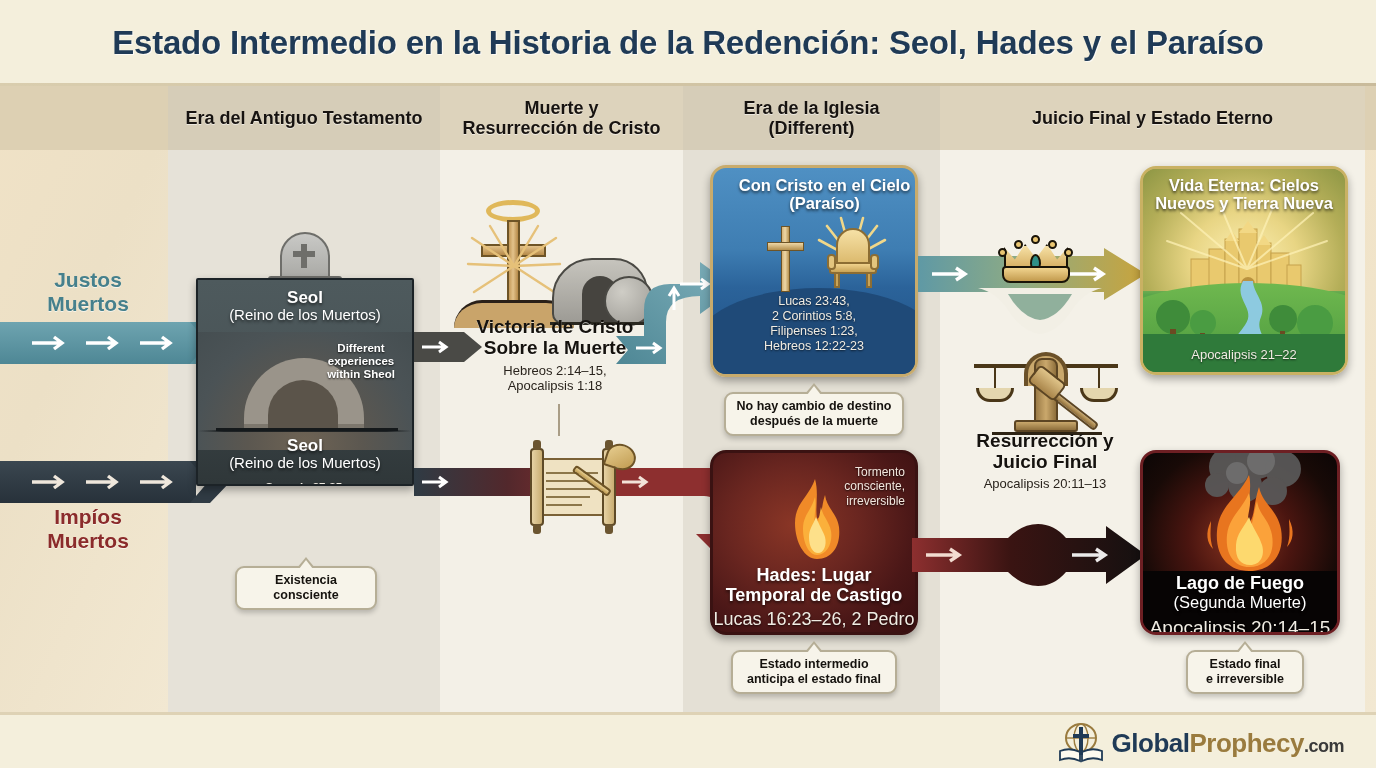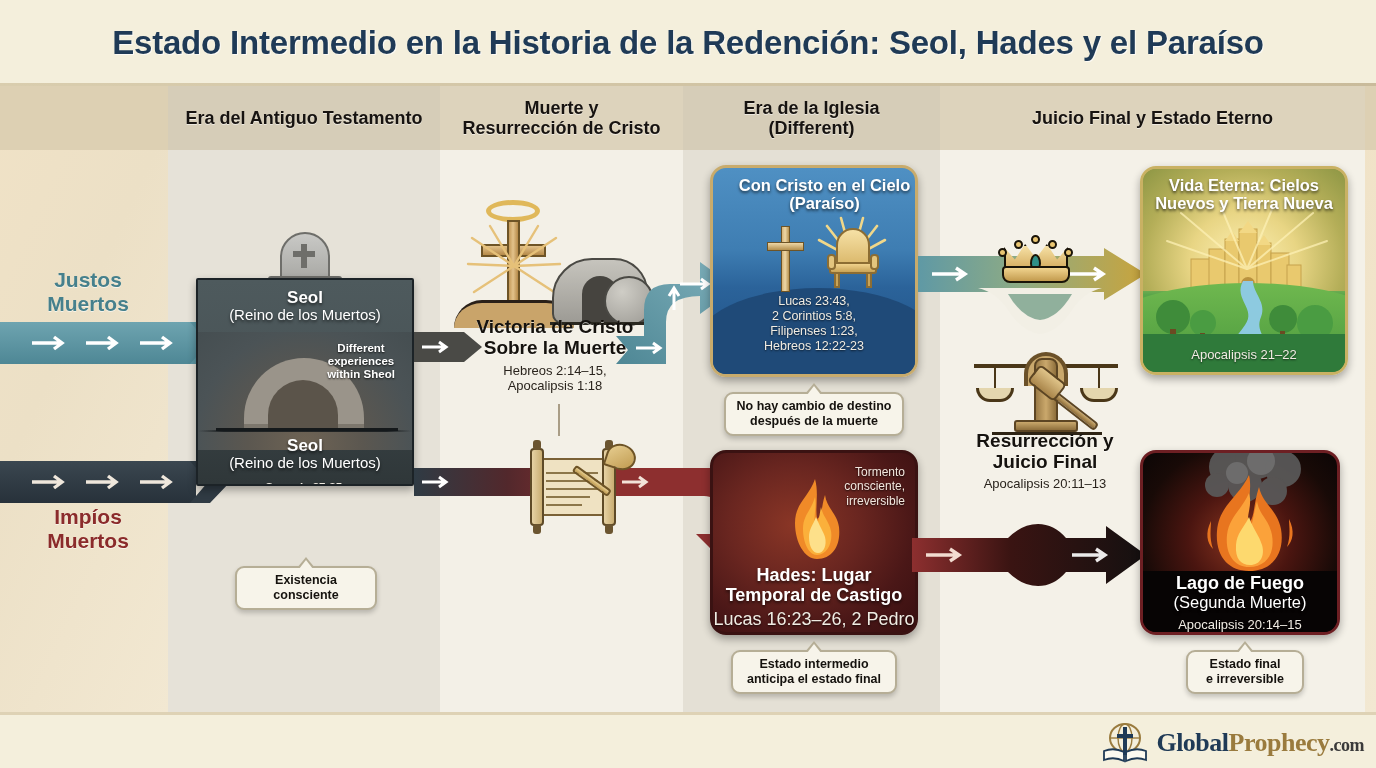--- a/index.html
+++ b/index.html
@@ -44,21 +44,21 @@
   .h0{ left:0;     width:168px; background:#ddd0b3; }
   .h1{ left:168px; width:272px; background:#d6cdb8; font-size:18px; }
   .h2{ left:440px; width:243px; background:#ddd3bc; font-size:18px; }
   .h3{ left:683px; width:257px; background:#d6cdb8; font-size:18px; }
   .h4{ left:940px; width:425px; background:#ddd3bc; font-size:18px; }
   .h5{ left:1365px;width:11px;  background:#ddd0b3; }
 
   
   .footer{ position:absolute; left:0; top:712px; width:1376px; height:56px;
            background:#f4efdc; border-top:3px solid #ded2b5; }
-  .logo{ position:absolute; right:12px; top:8px; display:flex; align-items:center; gap:8px;font-family:Liberation Serif, serif; }
+  .logo{ position:absolute; right:32px; top:8px; display:flex; align-items:center; gap:8px; }
   .logotext{ font-size:26px; font-weight:bold; letter-spacing:-0.5px; }
   .lt-a{ color:#1f3a56; } .lt-b{ color:#9a7b3e; } .lt-c{ color:#3a3a3a; font-size:18px; font-weight:bold;}
 
   
   .panel{ position:absolute; border-radius:16px; overflow:hidden;
           box-shadow:0 4px 9px rgba(0,0,0,.33); }
   .panel .ptitle{ font-weight:bold; color:#fff; text-align:center; line-height:1.12;
                   text-shadow:0 2px 3px rgba(0,0,0,.6); }
   .panel .prefs{ color:#f0ece3; text-align:center; line-height:1.2;
                  text-shadow:0 1px 2px rgba(0,0,0,.65); }
@@ -625,21 +625,21 @@
         <path d="M56 42 C50 54 44 58 43 70 C42 84 48 90 57 90 C68 90 72 80 69 70 C66 60 60 54 56 42 Z" fill="#fdd96e"></path>
         <path d="M18 46 C12 58 14 68 20 74 C16 62 18 54 18 46 Z" fill="#e8751f"></path>
         <path d="M96 44 C102 56 100 66 94 72 C98 60 96 52 96 44 Z" fill="#e8751f"></path>
       </svg>
     </div>
     <div style="position:absolute;left:0;top:118px;width:100%;height:64px;background:#070404;"></div>
     <div class="ptitle" style="position:absolute;left:0;top:120px;width:100%;font-size:18px;">
       <div>Lago de Fuego</div>
       <div style="font-weight:normal;font-size:16.5px;">(Segunda Muerte)</div>
     </div>
-    <div class="prefs" style="position:absolute;left:0;top:164px;width:100%;font-size:13px;">Apocalipsis 20:14–15</div>
+    <div class="prefs" style="position:absolute;left:0;top:164px;width:100%;font-size:19px;">Apocalipsis 20:14–15</div>
   </div>
   <div class="callout" style="left:1186px;top:650px;width:118px;">
     <span class="tail"></span>
     <div>Estado final</div>
     <div>e irreversible</div>
   </div>
 
   <div class="footer">
     <div class="logo">
       <svg width="46" height="40" viewBox="0 0 46 40">

